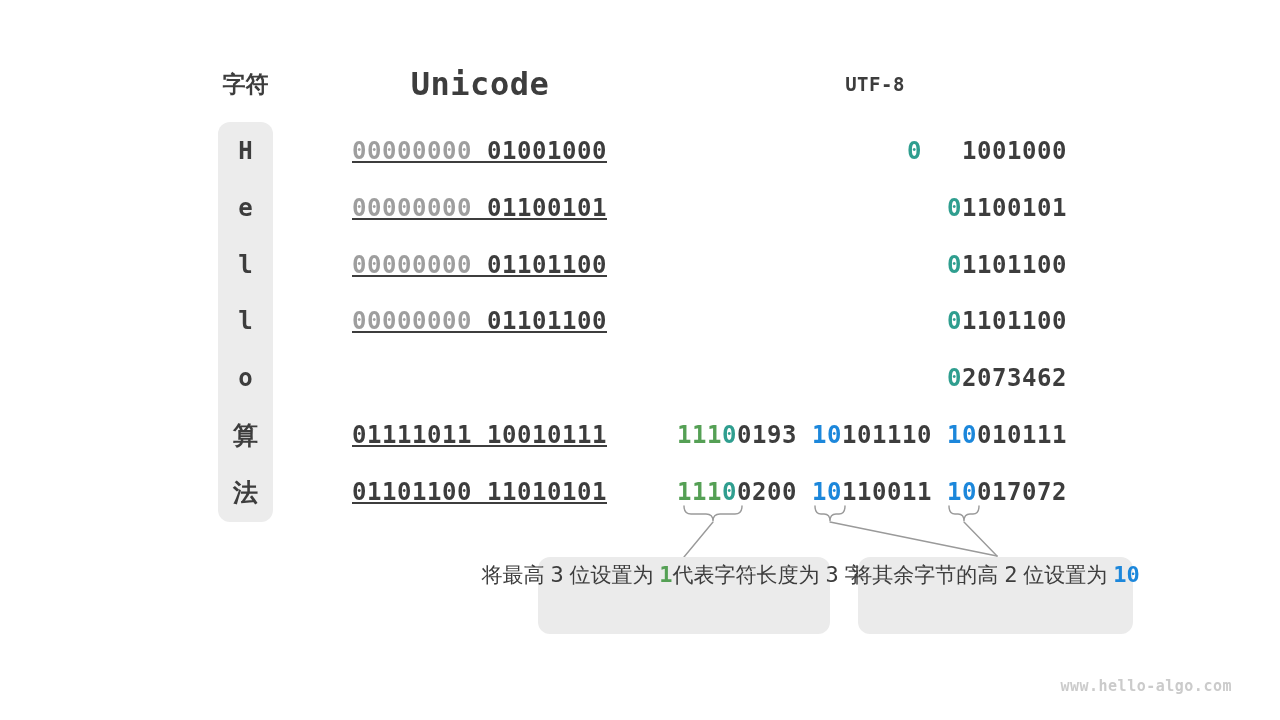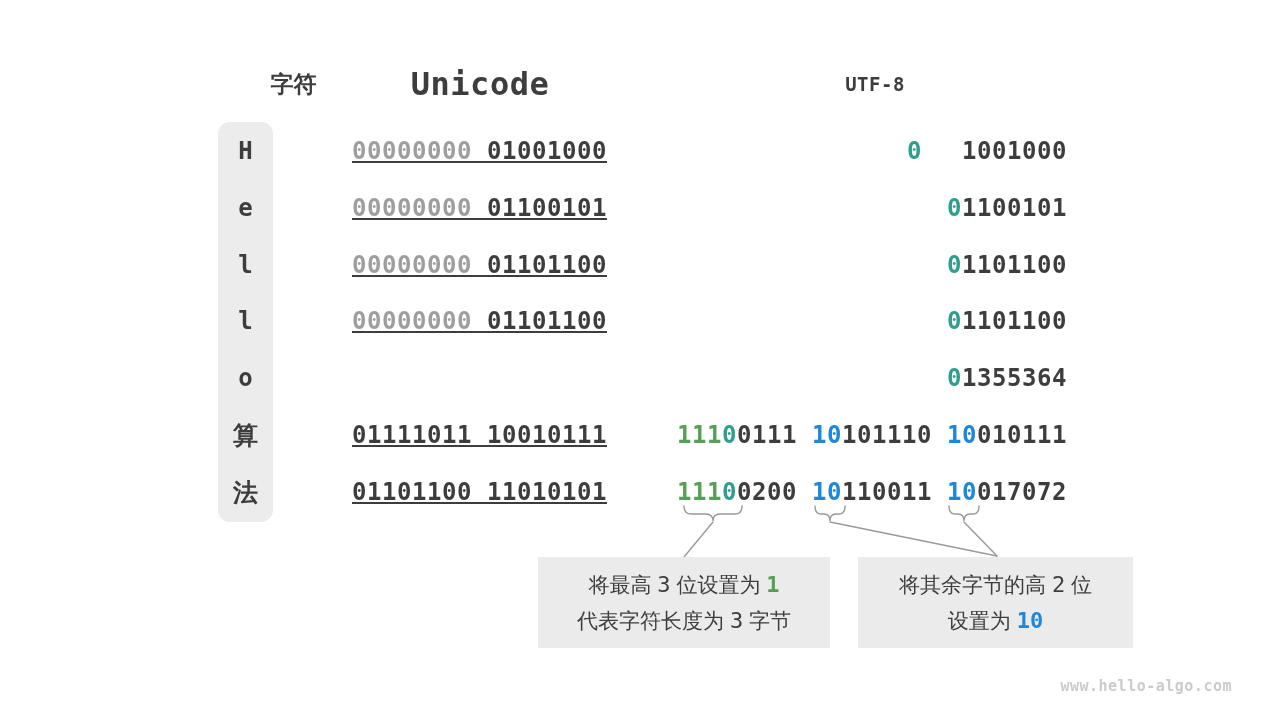--- a/index.html
+++ b/index.html
@@ -8,43 +8,43 @@
   }
   html,body{margin:0;padding:0;background:#ffffff;}
   .canvas{
     position:relative;width:1280px;height:720px;background:#ffffff;overflow:hidden;
     font-family:"DejaVu Sans Mono",monospace;
   }
   .hdr{
     position:absolute;top:66px;height:37px;line-height:37px;text-align:center;
     font-weight:700;color:var(--dark);
   }
-  .hdr-char{left:218px;width:55px;font-family:"Liberation Sans","DejaVu Sans",sans-serif;font-size:23px;margin-left:48px;}
+  .hdr-char{left:218px;width:55px;font-family:"Liberation Sans","DejaVu Sans",sans-serif;font-size:23px;}
   .hdr-unicode{left:352px;width:256px;font-size:32px;letter-spacing:.5px;}
   .hdr-utf8{left:683px;width:384px;font-size:19px;letter-spacing:.5px;}
   .char-col-bg{
     position:absolute;left:218px;top:122px;width:55px;height:400px;
     background:var(--col_bg);border-radius:12px;
   }
   .row{position:absolute;left:0;width:100%;height:37px;line-height:37px;}
   .char-cell{
     position:absolute;left:218px;width:55px;text-align:center;
     font-weight:700;font-size:24px;color:var(--dark);
   }
   .char-cell.cjk{font-family:"Liberation Sans","DejaVu Sans",sans-serif;font-size:25px;}
   .bits{
     position:absolute;font-weight:700;font-size:24px;letter-spacing:.55px;
     white-space:pre;color:var(--dark);
   }
   .unicode-bits{left:352px;text-decoration:underline;}
   .utf8-bits{right:213px;text-align:right;}
   .callout{
-    position:absolute;top:557px;height:91px;background:var(--box_bg);border-radius:0;
+    position:absolute;top:557px;height:77px;background:var(--box_bg);border-radius:12px;
     color:var(--dark);font-family:"Liberation Sans","DejaVu Sans",sans-serif;font-size:21px;
-    display:flex;flex-direction:column;justify-content:center;text-align:center;
+    display:flex;flex-direction:row;justify-content:center;text-align:center;
   }
   #callout-0{left:538px;width:292px;}
   #callout-1{left:858px;width:275px;}
   .callout-line{line-height:36px;white-space:pre;}
   .callout .mono{font-family:"DejaVu Sans Mono",monospace;font-size:22px;}
   .bold{font-weight:700;}
   .overlay{position:absolute;left:0;top:0;pointer-events:none;}
   .watermark{
     position:absolute;right:48px;top:677px;font-size:15px;letter-spacing:.5px;
     color:var(--watermark);font-weight:700;
@@ -77,26 +77,26 @@
         <div class="bits unicode-bits"><span style="color: var(--gray);">00000000</span><span style="color: var(--dark);"> 01101100</span></div>
         <div class="bits utf8-bits"><span style="color: var(--teal);">0</span><span style="color: var(--dark);">1101100</span></div>
       </div>
       <div class="row" style="top: 303px;">
         <div class="char-cell">l</div>
         <div class="bits unicode-bits"><span style="color: var(--gray);">00000000</span><span style="color: var(--dark);"> 01101100</span></div>
         <div class="bits utf8-bits"><span style="color: var(--teal);">0</span><span style="color: var(--dark);">1101100</span></div>
       </div>
       <div class="row" style="top: 360px;">
         <div class="char-cell">o</div>
-        <div class="bits utf8-bits"><span style="color: var(--teal);">0</span><span style="color: var(--dark);">1355364</span></div>
+        <div class="bits utf8-bits"><span style="color: var(--teal);">0</span><span style="color: var(--dark);">2073462</span></div>
       </div>
       <div class="row" style="top: 417px;">
         <div class="char-cell cjk">算</div>
         <div class="bits unicode-bits"><span style="color: var(--dark);">01111011 10010111</span></div>
-        <div class="bits utf8-bits"><span style="color: var(--green);">111</span><span style="color: var(--teal);">0</span><span style="color: var(--dark);">0111 </span><span style="color: var(--blue);">10</span><span style="color: var(--dark);">101110 </span><span style="color: var(--blue);">10</span><span style="color: var(--dark);">010111</span></div>
+        <div class="bits utf8-bits"><span style="color: var(--green);">111</span><span style="color: var(--teal);">0</span><span style="color: var(--dark);">0193 </span><span style="color: var(--blue);">10</span><span style="color: var(--dark);">101110 </span><span style="color: var(--blue);">10</span><span style="color: var(--dark);">010111</span></div>
       </div>
       <div class="row" style="top: 473.5px;">
         <div class="char-cell cjk">法</div>
         <div class="bits unicode-bits"><span style="color: var(--dark);">01101100 11010101</span></div>
         <div class="bits utf8-bits"><span style="color: var(--green);">111</span><span style="color: var(--teal);">0</span><span style="color: var(--dark);">0200 </span><span style="color: var(--blue);">10</span><span style="color: var(--dark);">110011 </span><span style="color: var(--blue);">10</span><span style="color: var(--dark);">017072</span></div>
       </div>
     </div>
 
   <svg class="overlay" width="1280" height="720" viewBox="0 0 1280 720">
     <g stroke="var(--line)" stroke-width="1.4" fill="none" stroke-linecap="round">

